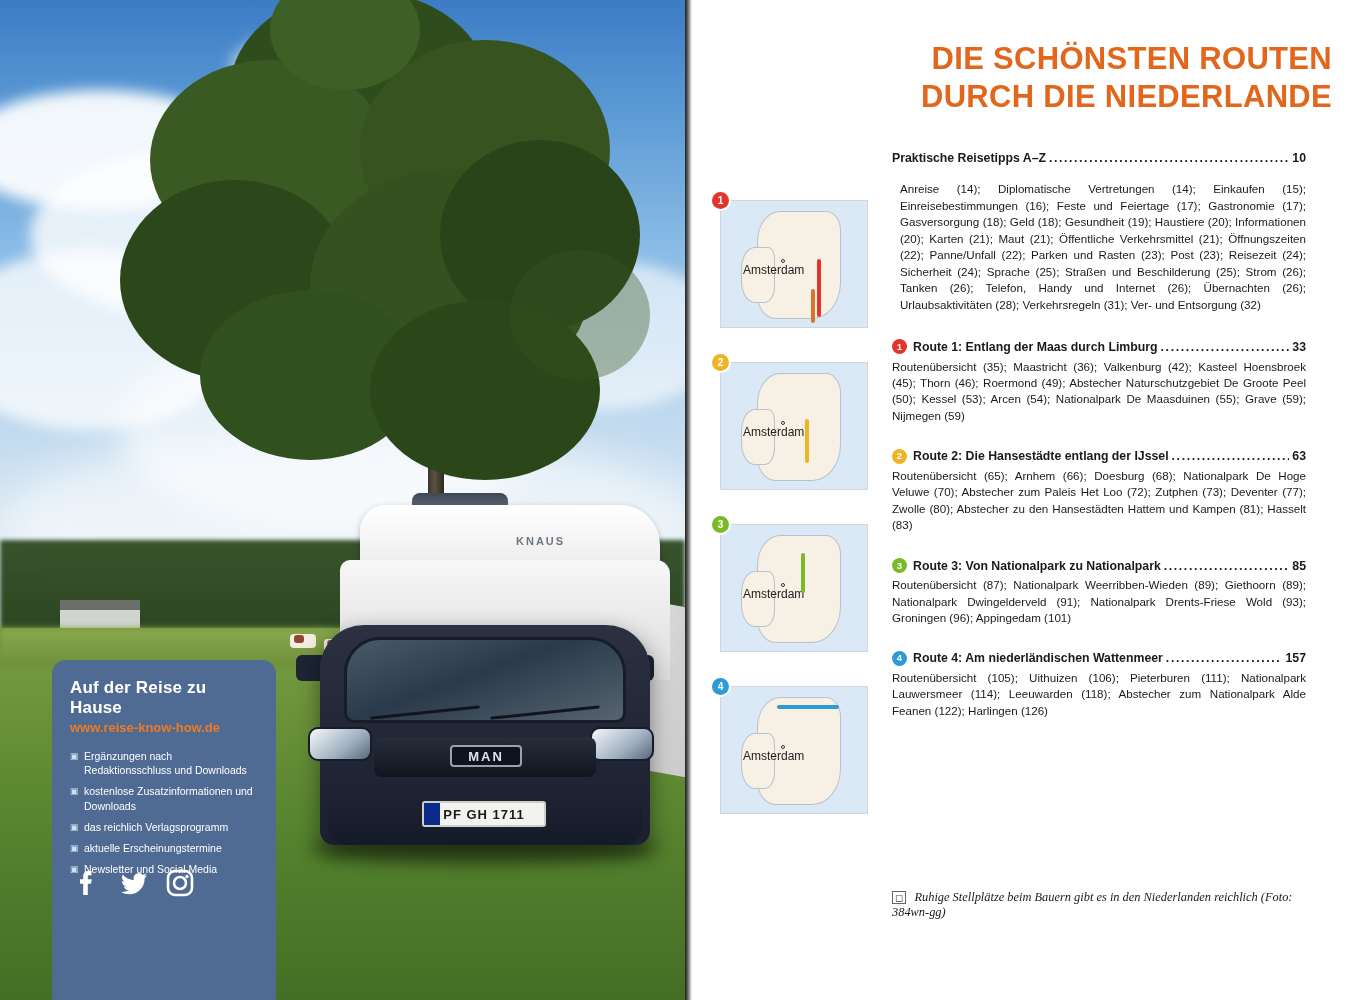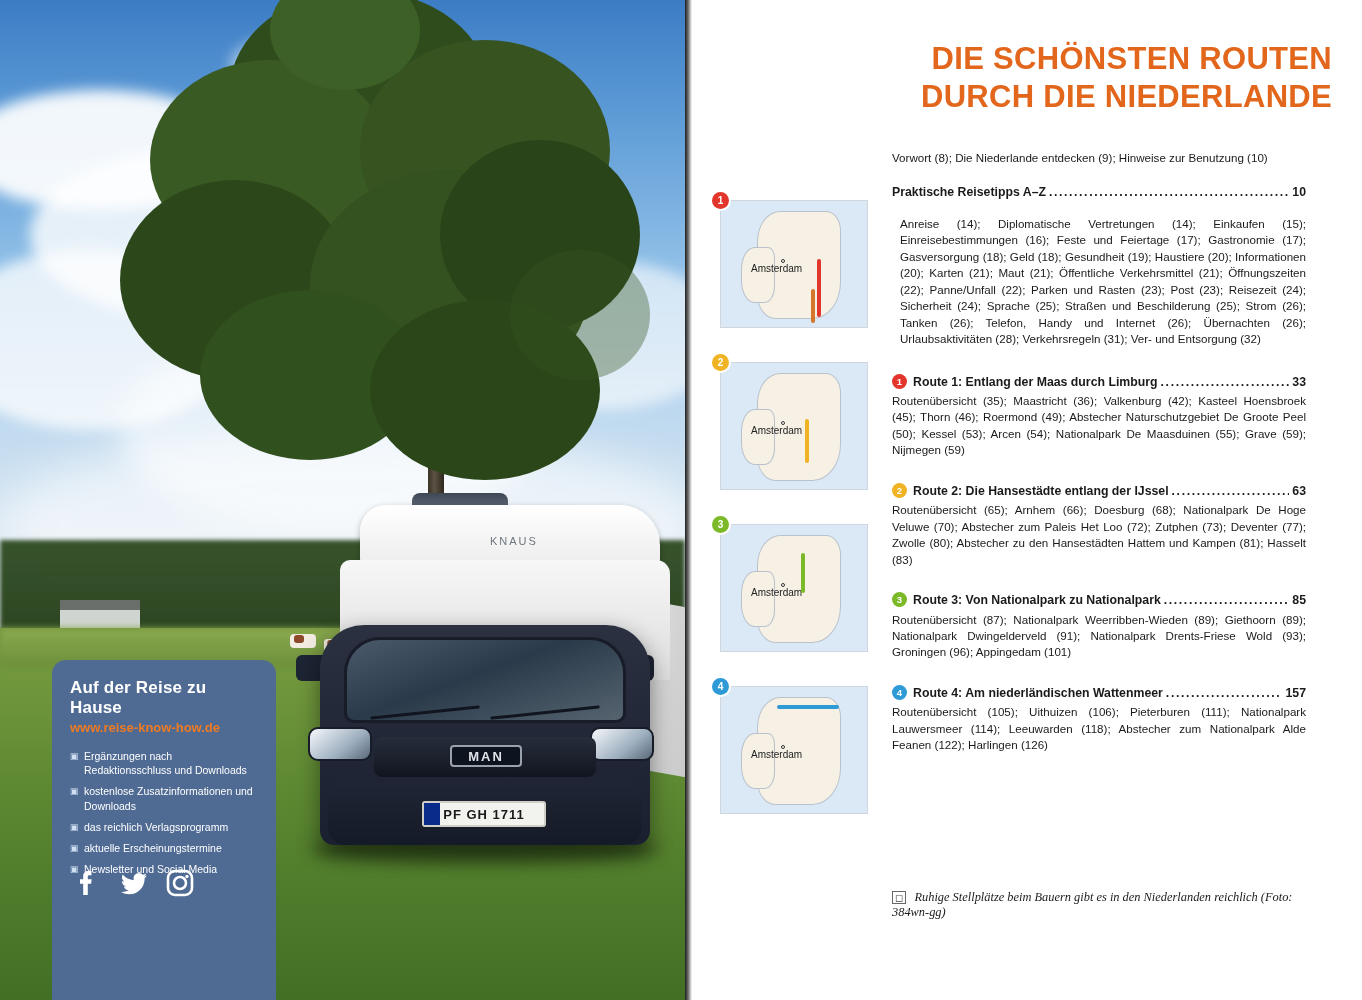--- a/index.html
+++ b/index.html
@@ -84,23 +84,23 @@
     background: linear-gradient(180deg, #ffffff, #ededed);
     border-radius: 26px 40px 6px 6px;
     box-shadow: 0 2px 6px rgba(0,0,0,0.25);
   }
   .van-roof-hatch {
     position: absolute; left: 112px; top: -12px; width: 96px; height: 22px;
     background: linear-gradient(180deg,#3e4754,#6d7988);
     border-radius: 8px 8px 2px 2px;
   }
   .van-brand {
-    position: absolute; left: 130px; top: 30px;
+    position: absolute; left: 156px; top: 30px;
     font-family: "Liberation Sans", sans-serif;
-    font-size: 11px; letter-spacing: 2px; font-weight: normal; color: #6e7780;
+    font-size: 11px; letter-spacing: 2px; font-weight: bold; color: #6e7780;
   }
   .van-box {
     position: absolute; left: 40px; top: 55px; width: 330px; height: 120px;
     background: linear-gradient(180deg, #f7f7f7, #dcdcdc);
     border-radius: 10px 14px 0 0;
   }
   .cab {
     position: absolute; left: 20px; top: 120px; width: 330px; height: 220px;
     background: linear-gradient(180deg, #2b3140 0%, #232938 40%, #1a2030 100%);
     border-radius: 44px 44px 14px 14px;
@@ -264,21 +264,21 @@
   .thumb .land2 {
     position: absolute; left: 20px; top: 46px; width: 34px; height: 56px;
     background: #f6f1e4; border: 1px solid #b9c2cc;
     border-radius: 40% 20% 30% 40%;
   }
   .thumb .ams-dot {
     position: absolute; left: 60px; top: 58px; width: 4px; height: 4px;
     border: 1px solid #333; border-radius: 50%; background: #fff;
   }
   .thumb .ams-label {
-    position: absolute; left: 30px; top: 62px; font-size: 10px; color: #222;
+    position: absolute; left: 22px; top: 62px; font-size: 12px; color: #222;
   }
   .thumb .route-line {
     position: absolute; width: 4px; border-radius: 3px;
   }
   .thumb .badge-sm {
     position: absolute; left: -9px; top: -9px;
     width: 17px; height: 17px; border-radius: 50%;
     color: #fff; font-size: 10px; font-weight: bold;
     display: flex; align-items: center; justify-content: center;
     box-shadow: 0 0 0 2px #fff;
@@ -440,21 +440,20 @@
       <div class="land"></div>
       <div class="land2"></div>
       <div class="ams-dot"></div>
       <div class="ams-label">Amsterdam</div>
       <div class="route-line" style="left:56px;top:18px;width:62px;height:4px;background:#2e9ad6;border-radius:3px;"></div>
     </div>
     <div class="badge-sm" style="background:#2e9ad6;">4</div>
   </div>
 
   <div id="toc-body">
-    <p class="p-intro">Vorwort (8); Die Niederlande entdecken (9); Hinweise zur Benutzung (10)</p>
 
     <div class="tips-line">
       <span class="lbl">Praktische Reisetipps A–Z</span>
       <span class="dots">........................................................</span>
       <span class="pg">10</span>
     </div>
     <p class="p-block">Anreise (14); Diplomatische Vertretungen (14); Einkaufen (15); Einreisebestimmungen (16); Feste und Feiertage (17); Gastronomie (17); Gasversorgung (18); Geld (18); Gesundheit (19); Haustiere (20); Informationen (20); Karten (21); Maut (21); Öffentliche Verkehrsmittel (21); Öffnungszeiten (22); Panne/Unfall (22); Parken und Rasten (23); Post (23); Reisezeit (24); Sicherheit (24); Sprache (25); Straßen und Beschilderung (25); Strom (26); Tanken (26); Telefon, Handy und Internet (26); Übernachten (26); Urlaubsaktivitäten (28); Verkehrsregeln (31); Ver- und Entsorgung (32)</p>
 
     <div class="route">
       <div class="route-head">

